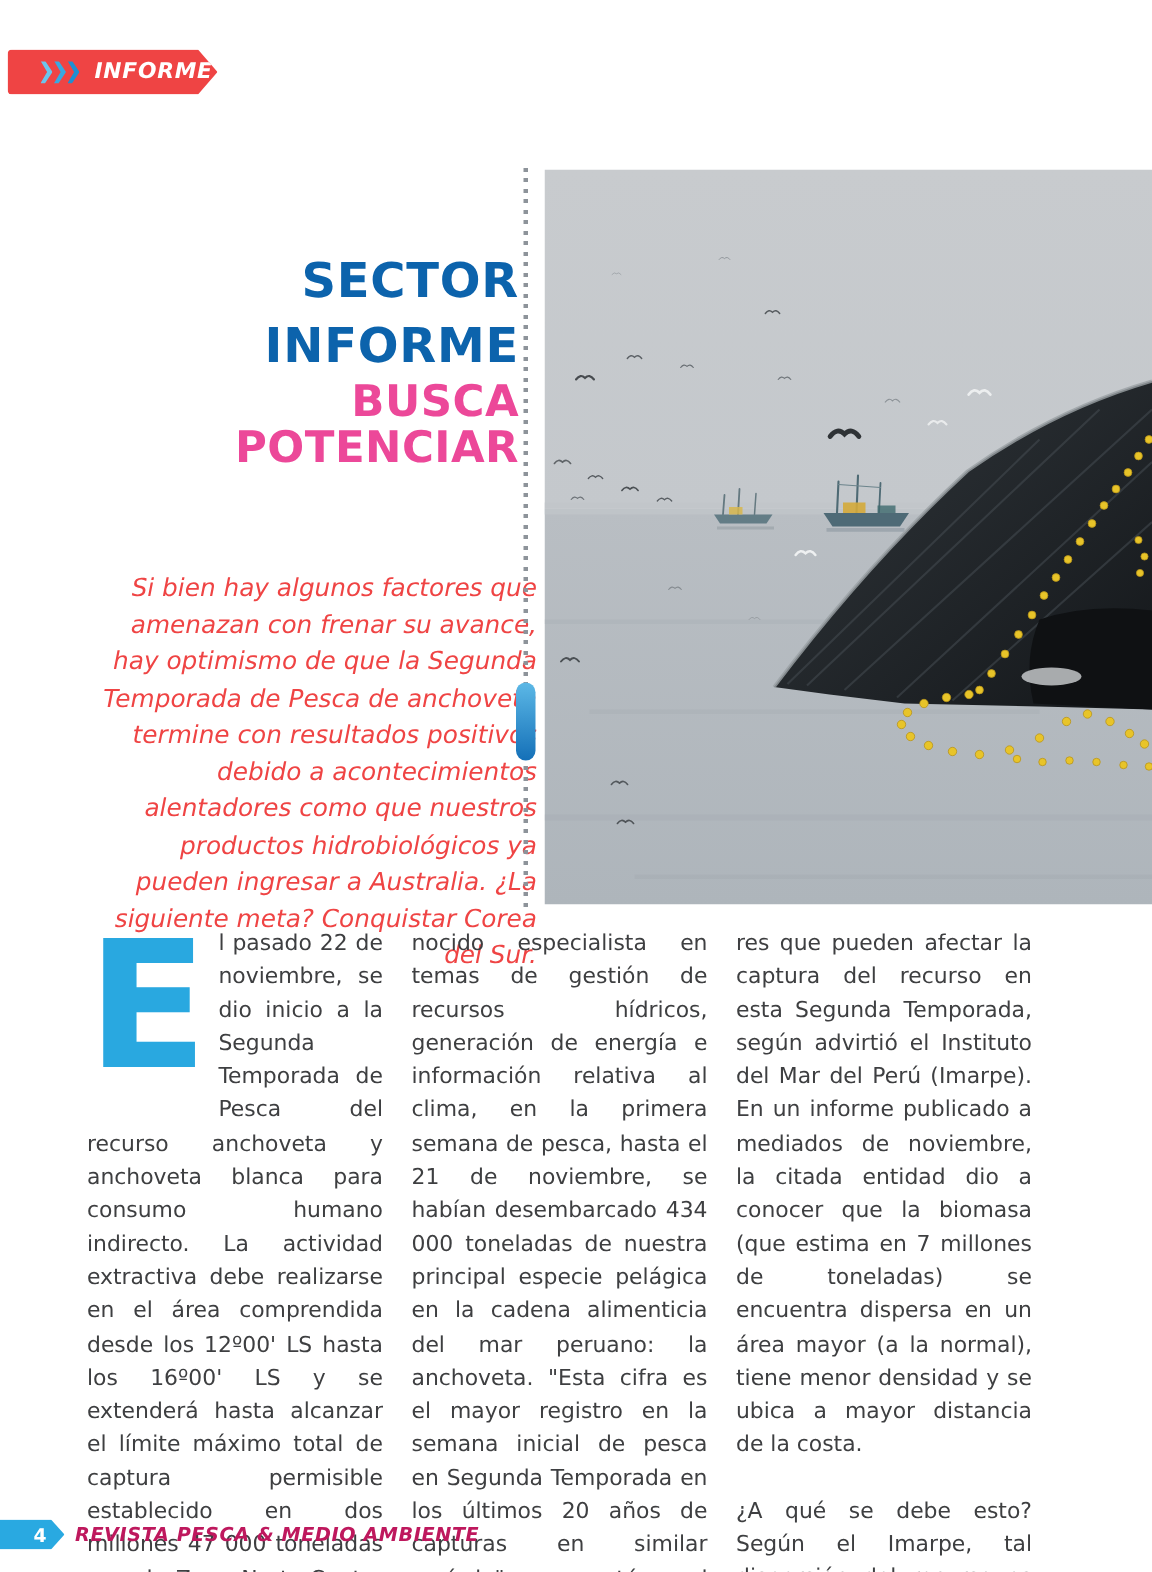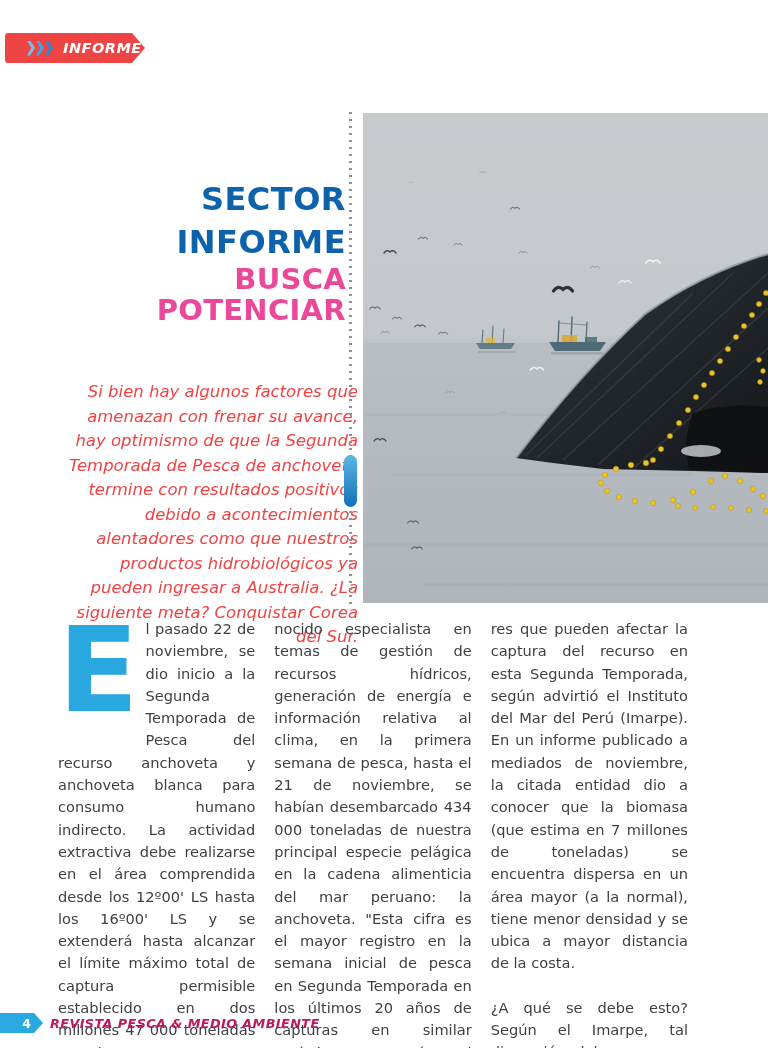--- a/index.html
+++ b/index.html
@@ -19,21 +19,21 @@
   }
   .chevrons { display:flex; gap:1px; margin-right:6px; }
   .chev { width:8px; height:15px; display:inline-block;
     clip-path:polygon(0 0, 38% 0, 100% 50%, 38% 100%, 0 100%, 55% 50%); }
   .chev:nth-child(1){ background:#6cc4ec; }
   .chev:nth-child(2){ background:#38a9e2; }
   .chev:nth-child(3){ background:#1f8fd2; }
   .kicker-label { font-style:italic; font-weight:bold; font-size:14.5px; letter-spacing:.5px; }
 
   
-  .title-block { position:absolute; left:58px; top:178px; width:288px; text-align:right; }
+  .title-block { position:absolute; left:58px; top:166px; width:288px; text-align:right; }
   .title-big   { color:#0c63ac; font-weight:bold; font-size:32px; line-height:43px; letter-spacing:.5px; }
   .title-small { color:#ec4899; font-weight:bold; font-size:29px; line-height:31px; letter-spacing:.3px; }
 
   
   .intro {
     position:absolute; left:67px; top:380px; width:291px;
     text-align:right; font-style:italic; color:#ef4444;
     font-size:16.5px; line-height:24.5px;
   }
 

